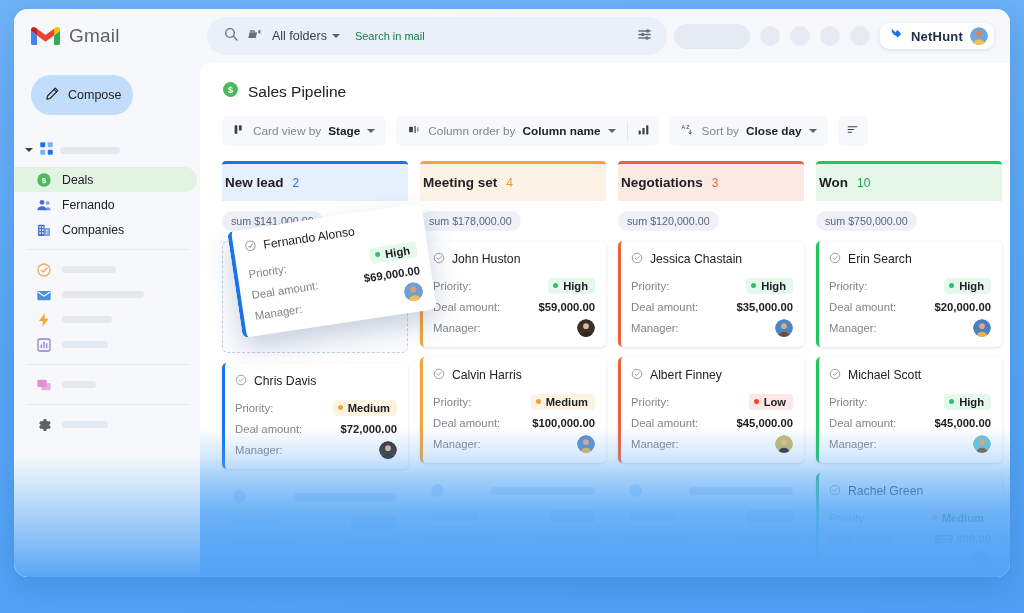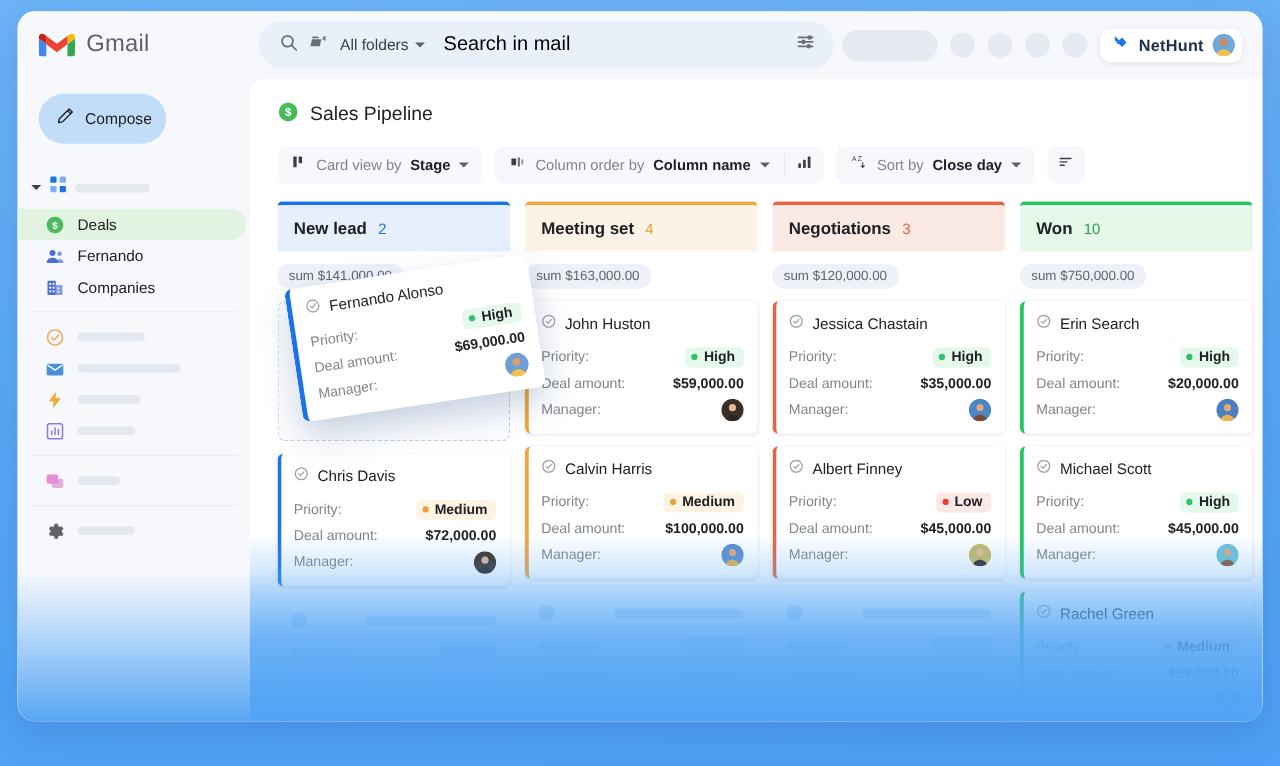--- a/index.html
+++ b/index.html
@@ -43,21 +43,21 @@
     display: flex; align-items: center; gap: 9px;
     padding: 0 14px 0 16px;
     margin-left: 7px;
   }
   #search-bar .ic { flex: 0 0 auto; opacity: .72; }
   #folders-chip {
     display: flex; align-items: center; gap: 5px;
     font-size: 12.5px; color: #3c4043; white-space: nowrap;
   }
   .caret { width:0;height:0;border-left:4px solid transparent;border-right:4px solid transparent;border-top:4.5px solid #5f6368; }
-  #search-placeholder { font-size: 16px; color: #000000; flex: 1 1 auto; margin-left: 6px; }
+  #search-placeholder { font-size: 11px; color: #15803d; flex: 1 1 auto; margin-left: 6px; }
   #topbar-right {
     margin-left: auto; display: flex; align-items: center; gap: 10px; padding-right: 16px;
   }
   .pill-skel { width: 76px; height: 25px; border-radius: 13px; background: #e6ebf3; }
   .dot-skel { width: 20px; height: 20px; border-radius: 50%; background: #e6ebf3; }
   #nethunt-chip {
     display: flex; align-items: center; gap: 7px;
     background: #fff; border-radius: 9px; padding: 4px 6px 4px 9px;
     box-shadow: 0 1px 4px rgba(0,0,0,.10);
   }
@@ -120,21 +120,21 @@
   }
 
   
   #board {
     position: absolute; left: 0; right: 0; top: 98px; bottom: 0;
     display: flex; gap: 12px; padding: 0 22px;
   }
   .col { width: 186px; flex: 0 0 186px; position: relative; }
   .col-head {
     height: 40px; border-radius: 4px 4px 0 0;
-    display: flex; align-items: center; gap: 9px; padding-left: 13px;
+    display: flex; align-items: center; gap: 9px; padding-left: 3px;
     border-top: 3px solid #6d28d9;
   }
   .col-name { font-size: 13.5px; font-weight: bold; color: #202124; }
   .col-count { font-size: 12px; }
   .sum-badge {
     display: inline-block; margin: 10px 0 10px 0;
     background: #eef1f7; color: #5f6672;
     font-size: 10.7px; border-radius: 10px; padding: 4px 9px;
   }
   .card {
@@ -574,21 +574,21 @@
             </span>
           </div>
         </div>
       </div>
 
       <div class="col">
         <div class="col-head" style="border-top-color:#f0a63c; background:#fcf3e6;">
           <span class="col-name">Meeting set</span>
           <span class="col-count" style="color:#e89a2b">4</span>
         </div>
-        <div><span class="sum-badge">sum $163,000.00</span></div>
+        <div><span class="sum-badge">sum $178,000.00</span></div>
 
         <div class="card" style="border-left-color:#f0a63c">
           <div class="card-title-row">
             <span>
               <svg width="12" height="12" viewBox="0 0 24 24" fill="none" stroke="#9aa0a6" stroke-width="2">
                 <circle cx="12" cy="12" r="9.5"></circle>
                   <path d="M8 12.2l2.8 2.8L16.4 9" stroke-linecap="round" stroke-linejoin="round"></path>
                 </svg>
             </span>
             <span class="card-title">John Huston</span>

